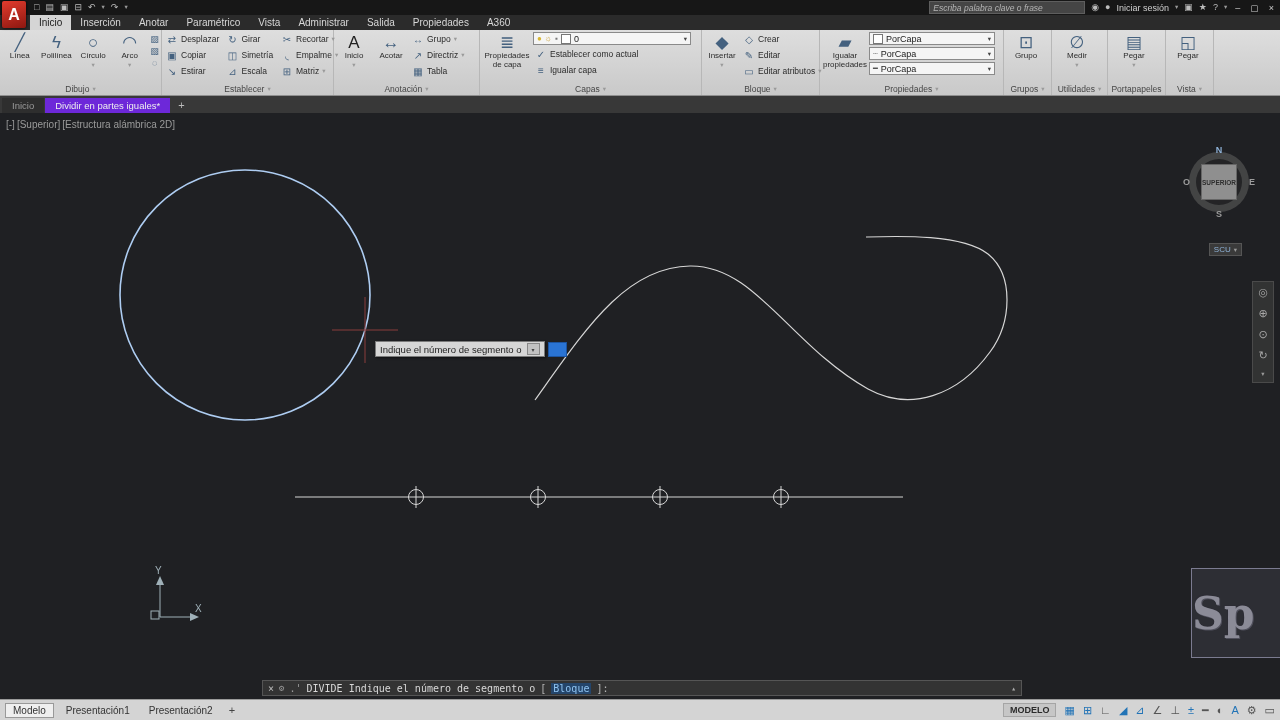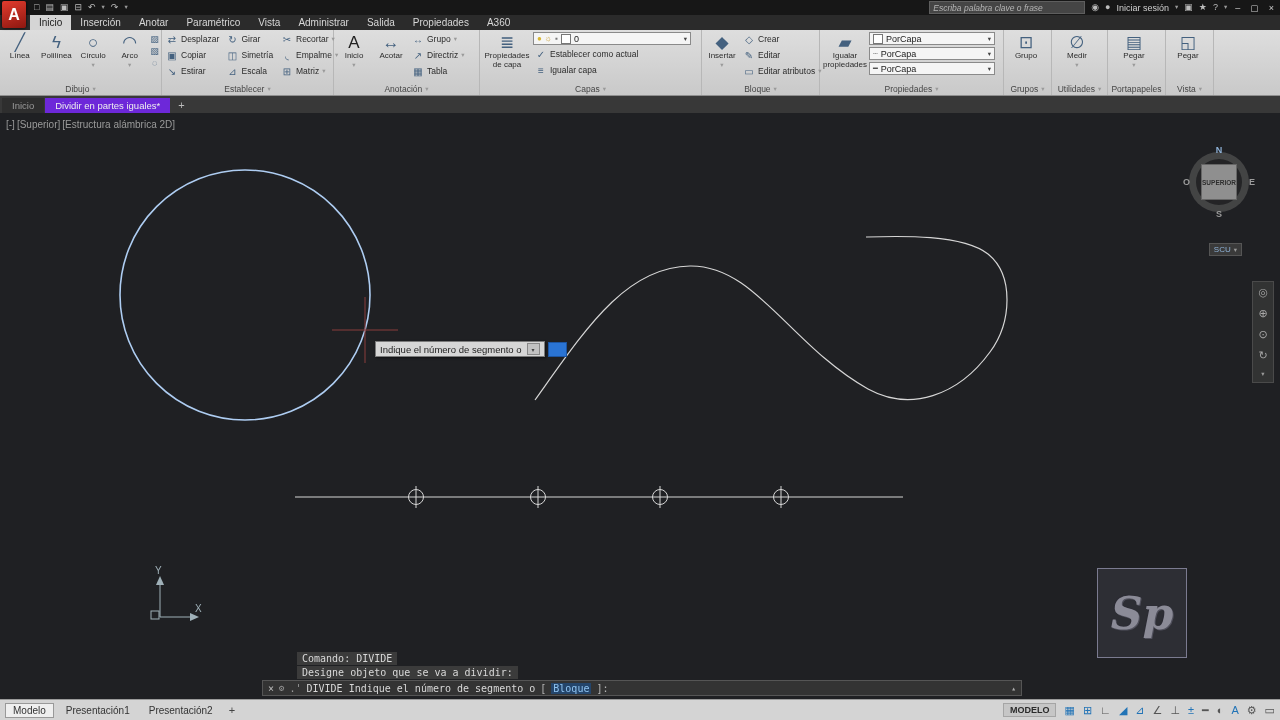--- a/index.html
+++ b/index.html
@@ -97,23 +97,23 @@
   .cmdbar{position:absolute;left:262px;bottom:3px;width:760px;height:16px;background:#333;
     border:1px solid #555;display:flex;align-items:center;font-family:"DejaVu Sans Mono",monospace;
     font-size:10px;color:#d8d8d8;gap:5px;padding:0 5px;box-sizing:border-box;}
   .cmd-x{color:#bbb;}
   .cmd-wrench{color:#9a9a9a;font-size:9px;}
   .cmd-recent{color:#9a9a9a;}
   .cmd-opt{color:var(--cmd-option-blue,#8fc3f0);background:#24456b;padding:0 2px;}
   .cmd-br{color:#b5b5b5;}
   .cmd-up{margin-left:auto;color:#aaa;font-size:8px;}
 
-  .watermark{position:absolute;left:1097px;top:455px;width:88px;height:88px;
+  .watermark{position:absolute;left:1191px;top:455px;width:88px;height:88px;
     border:1px solid #7b7b90;background:rgba(95,95,115,.22);
-    display:flex;align-items:center;justify-content:center;font-style:italic;}
+    display:flex;align-items:center;}
   .watermark span{font-family:"DejaVu Serif",serif;font-size:44px;font-weight:bold;color:#8b8b97;
     text-shadow:1px 1px 0 #50505c,-1px -1px 0 #2c2c34;}
 
   
   .statusbar{height:21px;background:#d4d4d4;border-top:1px solid #9a9a9a;display:flex;align-items:center;
     font-size:10px;color:#333;padding:0 5px;gap:5px;box-sizing:border-box;}
   .sb-tab{padding:1px 7px;}
   .sb-tab.active{background:#efefef;border:1px solid #999;}
   .sb-plus{font-size:11px;padding:0 4px;color:#444;}
   .sb-icons{margin-left:auto;display:flex;align-items:center;gap:8px;font-size:11px;}
@@ -506,24 +506,20 @@
         <span>Indique el número de segmento o</span>
         <span class="tt-key">▾</span>
       </div>
       <div class="tt-input"></div>
     </div>
 
     <div class="watermark">
       <span>Sp</span>
     </div>
 
-    <div class="hist">
-      <div>Comando: DIVIDE</div>
-      <div>Designe objeto que se va a dividir:</div>
-    </div>
 
     <div class="cmdbar">
       <span class="cmd-x">×</span>
       <span class="cmd-wrench">⚙</span>
       <span class="cmd-recent">.'</span>
       <span class="cmd-text">DIVIDE Indique el número de segmento o</span>
       <span class="cmd-br">[</span>
       <span class="cmd-opt">Bloque</span>
       <span class="cmd-br">]:</span>
       <span class="cmd-up">▴</span>

